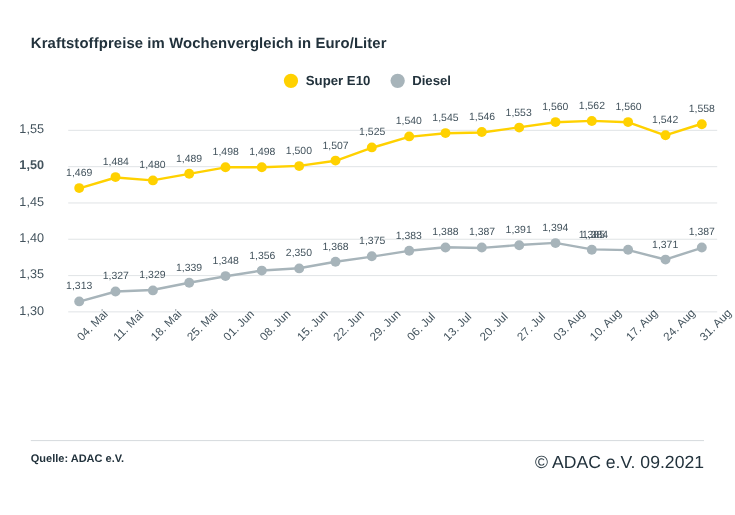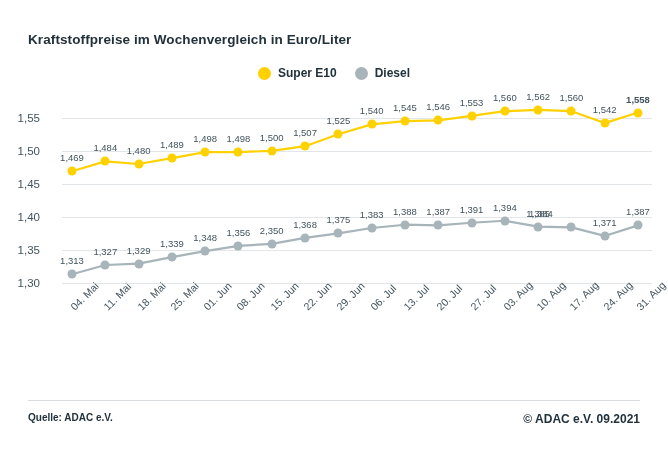--- a/index.html
+++ b/index.html
@@ -106,22 +106,22 @@
   #source {
     position: absolute;
     left: 28px; top: 412px;
     font-size: 10px;
     font-weight: bold;
     color: #22323c;
   }
   #copyright {
     position: absolute;
     right: 28px; top: 412px;
-    font-size: 12px;
-    font-weight: bold;
+    font-size: 16px;
+    font-weight: normal;
     color: #22323c;
   }
 </style>
 </head>
 <body>
 
 <div id="page">
 
   <div id="title">Kraftstoffpreise im Wochenvergleich in Euro/Liter</div>
 
@@ -133,21 +133,21 @@
       <div class="legend-item">
         <span class="legend-dot" style="background: rgb(167, 180, 186);"></span>
         <span>Diesel</span>
       </div>
     </div>
 
   <div id="plot">
       <div class="gridline" style="top: 19.8px;"></div>
       <div class="ytick" style="top: 19.8px;">1,55</div>
       <div class="gridline" style="top: 52.8px;"></div>
-      <div class="ytick" style="top: 52.8px;">1,50</div>
+      <div class="ytick" style="top: 52.8px; font-weight: bold;">1,50</div>
       <div class="gridline" style="top: 85.8px;"></div>
       <div class="ytick" style="top: 85.8px;">1,45</div>
       <div class="gridline" style="top: 118.8px;"></div>
       <div class="ytick" style="top: 118.8px;">1,40</div>
       <div class="gridline" style="top: 151.8px;"></div>
       <div class="ytick" style="top: 151.8px;">1,35</div>
       <div class="gridline" style="top: 184.8px;"></div>
       <div class="ytick" style="top: 184.8px;">1,30</div>
       <svg class="lines" width="590" height="198">
         <polyline points="10.00,73.26 43.29,63.36 76.59,66.00 109.88,60.06 143.18,54.12 176.47,54.12 209.76,52.80 243.06,48.18 276.35,36.30 309.65,26.40 342.94,23.10 376.24,22.44 409.53,17.82 442.82,13.20 476.12,11.88 509.41,13.20 542.71,25.08 576.00,14.52" fill="none" stroke="#FFD100" stroke-width="2.2" stroke-linejoin="round" stroke-linecap="round"></polyline>
@@ -181,21 +181,21 @@
       <div class="plabel" style="left: 409.529px; top: 9.82px;">1,553</div>
       <div class="point" style="left: 442.824px; top: 13.2px; background: rgb(255, 209, 0);"></div>
       <div class="plabel" style="left: 442.824px; top: 5.2px;">1,560</div>
       <div class="point" style="left: 476.118px; top: 11.88px; background: rgb(255, 209, 0);"></div>
       <div class="plabel" style="left: 476.118px; top: 3.88px;">1,562</div>
       <div class="point" style="left: 509.412px; top: 13.2px; background: rgb(255, 209, 0);"></div>
       <div class="plabel" style="left: 509.412px; top: 5.2px;">1,560</div>
       <div class="point" style="left: 542.706px; top: 25.08px; background: rgb(255, 209, 0);"></div>
       <div class="plabel" style="left: 542.706px; top: 17.08px;">1,542</div>
       <div class="point" style="left: 576px; top: 14.52px; background: rgb(255, 209, 0);"></div>
-      <div class="plabel" style="left: 576px; top: 6.52px; font-weight: bold;">1,558</div>
+      <div class="plabel" style="left: 576px; top: 6.52px;">1,558</div>
       <div class="point" style="left: 10px; top: 176.22px; background: rgb(167, 180, 186);"></div>
       <div class="plabel" style="left: 10px; top: 168.22px; text-align: right;">1,313</div>
       <div class="point" style="left: 43.2941px; top: 166.98px; background: rgb(167, 180, 186);"></div>
       <div class="plabel" style="left: 43.2941px; top: 158.98px;">1,327</div>
       <div class="point" style="left: 76.5882px; top: 165.66px; background: rgb(167, 180, 186);"></div>
       <div class="plabel" style="left: 76.5882px; top: 157.66px;">1,329</div>
       <div class="point" style="left: 109.882px; top: 159.06px; background: rgb(167, 180, 186);"></div>
       <div class="plabel" style="left: 109.882px; top: 151.06px;">1,339</div>
       <div class="point" style="left: 143.176px; top: 153.12px; background: rgb(167, 180, 186);"></div>
       <div class="plabel" style="left: 143.176px; top: 145.12px;">1,348</div>

